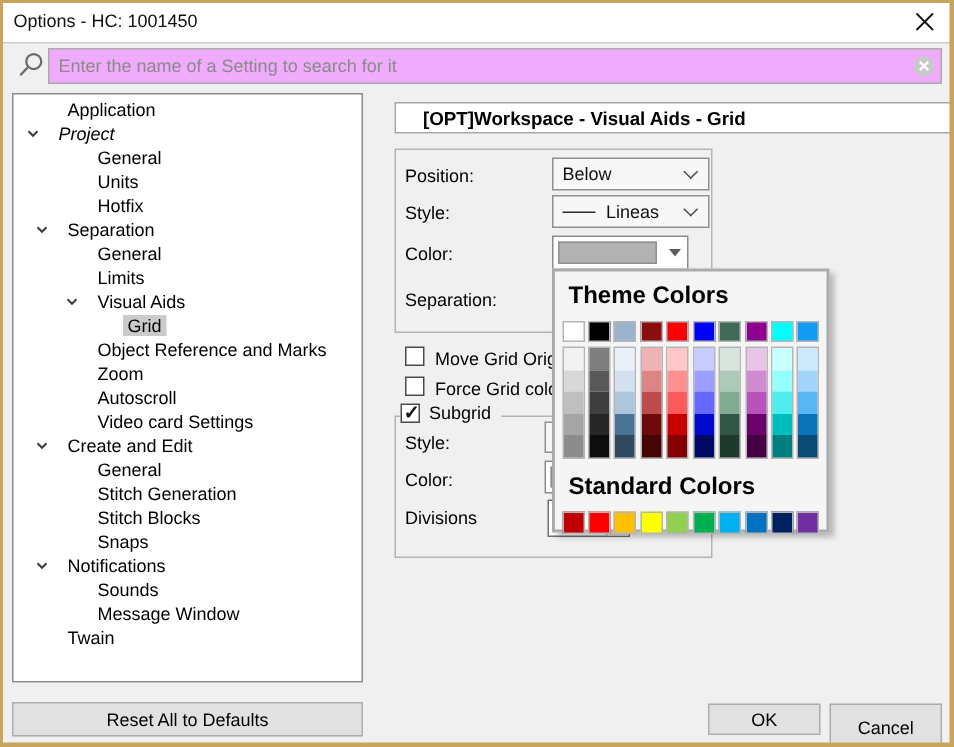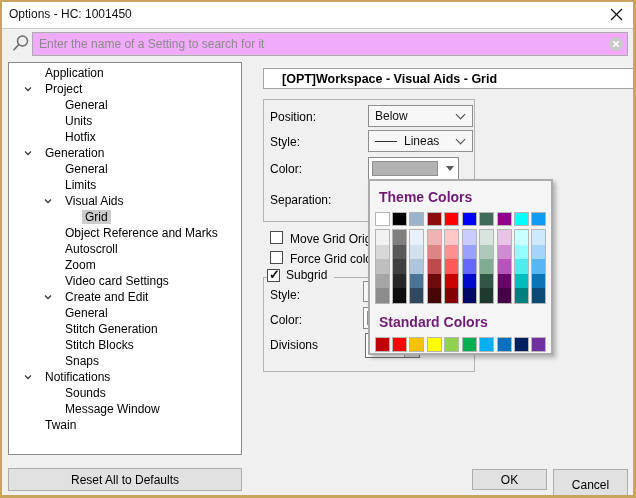--- a/index.html
+++ b/index.html
@@ -50,21 +50,21 @@
   .spin{position:absolute;border:1px solid #6E6E6E;background:#fff;display:flex;}
   .spin .field{flex:1;}
   .spin .btns{width:15px;border-left:1px solid #A0A0A0;background:#DDDDDD;display:flex;flex-direction:column;align-items:center;justify-content:space-around;}
   .tri-up-s{width:0;height:0;border-left:3px solid transparent;border-right:3px solid transparent;border-bottom:4px solid #555;}
   .tri-dn-s{width:0;height:0;border-left:3px solid transparent;border-right:3px solid transparent;border-top:4px solid #555;}
   
   .popup{
     position:absolute;left:368px;top:179px;width:185px;height:176px;z-index:10;
     background:#F5F5F5;border:2px solid #ABABAB;box-shadow:3px 3px 4px rgba(0,0,0,0.25);
   }
-  .cp-title{font-weight:bold;font-size:14px;color:#701a75;margin:8px 0 7px 9px;}
+  .cp-title{font-weight:bold;font-size:16px;color:#000000;margin:8px 0 7px 9px;}
   .cp-title.second{margin-top:10px;}
   .cp-row{display:flex;justify-content:space-between;width:172px;margin:0 auto;}
   .swatch{width:15px;height:14px;border:1px solid #B5B5B5;}
   .cp-strips{display:flex;justify-content:space-between;width:172px;margin:3px auto 0 auto;}
   .strip{width:15px;border:1px solid #B5B5B5;}
   .vcell{width:13px;height:14.6px;}
   .sswatch{width:15px;height:15px;border:1px solid #B5B5B5;}
   .subgrid-head{position:absolute;left:267px;top:268px;z-index:2;background:#F0F0F0;display:flex;align-items:center;padding-right:7px;}
   .subgrid-head .checkbox{position:relative;margin-right:6px;}
 </style>
@@ -96,21 +96,21 @@
       <line x1="5.2" y1="5.2" x2="10.8" y2="10.8" stroke="#fff" stroke-width="1.6"></line>
       <line x1="10.8" y1="5.2" x2="5.2" y2="10.8" stroke="#fff" stroke-width="1.6"></line>
     </svg>
   </span>
 
   <div class="treepanel">
       <div class="tree-row" style="padding-left: 14px;">
         <span class="tree-chev"></span>
         <span class="tree-label">Application</span>
       </div>
-      <div class="tree-row" style="padding-left: 14px;">
+      <div class="tree-row" style="padding-left: 8px; font-style: italic;">
         <span class="tree-chev">
           <svg width="10" height="10" viewBox="0 0 10 10">
             <polyline points="2,3.5 5,6.5 8,3.5" fill="none" stroke="#3b3b3b" stroke-width="1.3"></polyline>
           </svg>
         </span>
         <span class="tree-label">Project</span>
       </div>
       <div class="tree-row" style="padding-left: 34px;">
         <span class="tree-chev"></span>
         <span class="tree-label">General</span>
@@ -122,21 +122,21 @@
       <div class="tree-row" style="padding-left: 34px;">
         <span class="tree-chev"></span>
         <span class="tree-label">Hotfix</span>
       </div>
       <div class="tree-row" style="padding-left: 14px;">
         <span class="tree-chev">
           <svg width="10" height="10" viewBox="0 0 10 10">
             <polyline points="2,3.5 5,6.5 8,3.5" fill="none" stroke="#3b3b3b" stroke-width="1.3"></polyline>
           </svg>
         </span>
-        <span class="tree-label">Generation</span>
+        <span class="tree-label">Separation</span>
       </div>
       <div class="tree-row" style="padding-left: 34px;">
         <span class="tree-chev"></span>
         <span class="tree-label">General</span>
       </div>
       <div class="tree-row" style="padding-left: 34px;">
         <span class="tree-chev"></span>
         <span class="tree-label">Limits</span>
       </div>
       <div class="tree-row" style="padding-left: 34px;">
@@ -150,31 +150,31 @@
       <div class="tree-row" style="padding-left: 54px;">
         <span class="tree-chev"></span>
         <span class="tree-label selected">Grid</span>
       </div>
       <div class="tree-row" style="padding-left: 34px;">
         <span class="tree-chev"></span>
         <span class="tree-label">Object Reference and Marks</span>
       </div>
       <div class="tree-row" style="padding-left: 34px;">
         <span class="tree-chev"></span>
+        <span class="tree-label">Zoom</span>
+      </div>
+      <div class="tree-row" style="padding-left: 34px;">
+        <span class="tree-chev"></span>
         <span class="tree-label">Autoscroll</span>
       </div>
       <div class="tree-row" style="padding-left: 34px;">
         <span class="tree-chev"></span>
-        <span class="tree-label">Zoom</span>
-      </div>
-      <div class="tree-row" style="padding-left: 34px;">
-        <span class="tree-chev"></span>
         <span class="tree-label">Video card Settings</span>
       </div>
-      <div class="tree-row" style="padding-left: 14px; margin-left: 20px;">
+      <div class="tree-row" style="padding-left: 14px;">
         <span class="tree-chev">
           <svg width="10" height="10" viewBox="0 0 10 10">
             <polyline points="2,3.5 5,6.5 8,3.5" fill="none" stroke="#3b3b3b" stroke-width="1.3"></polyline>
           </svg>
         </span>
         <span class="tree-label">Create and Edit</span>
       </div>
       <div class="tree-row" style="padding-left: 34px;">
         <span class="tree-chev"></span>
         <span class="tree-label">General</span>

